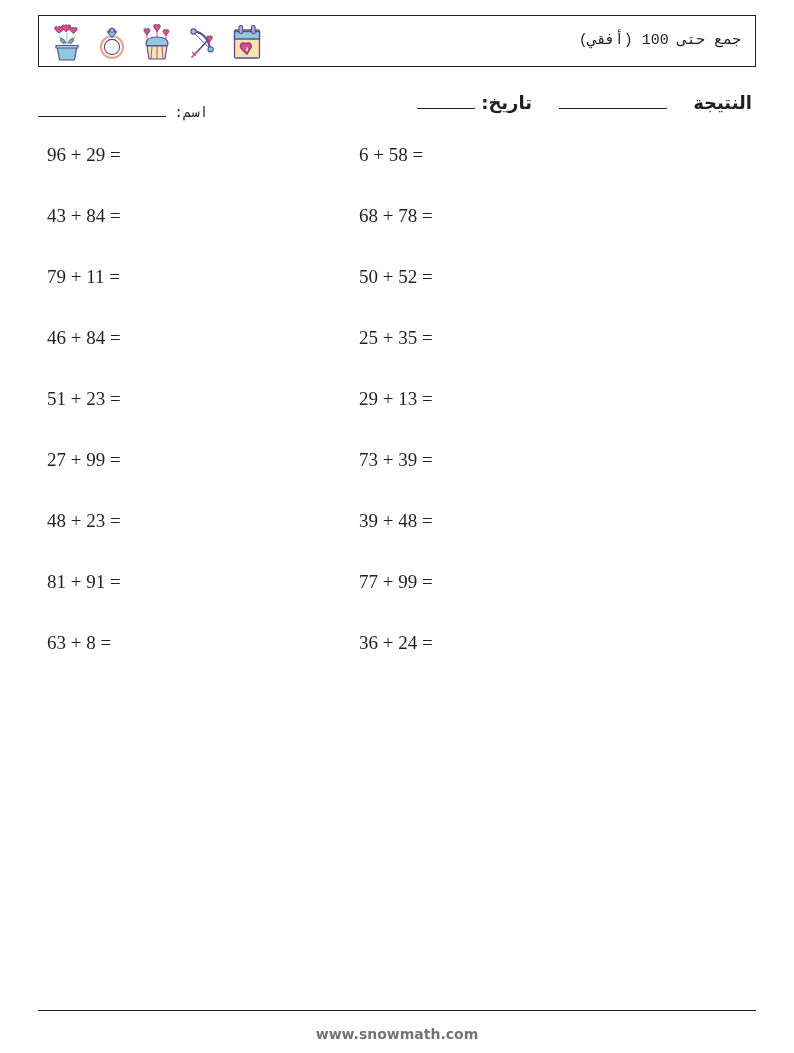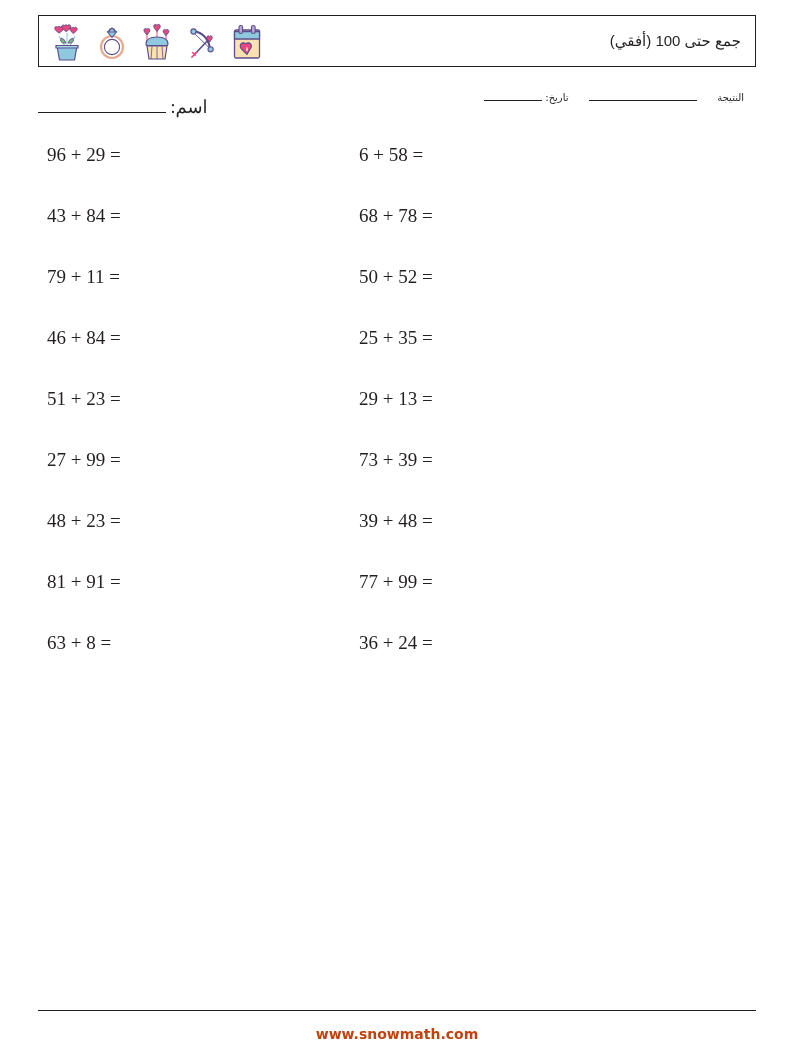--- a/index.html
+++ b/index.html
@@ -46,52 +46,53 @@
 
   .header-title {
     position: absolute;
     right: 14px;
     top: 0;
     height: 50px;
     line-height: 50px;
     font-size: 15px;
     direction: rtl;
     unicode-bidi: isolate;
-    font-family: Liberation Sans, sans-serif;
+    font-family: Liberation Mono, monospace;
     color: #231f20;
     white-space: nowrap;
   }
 
   
   .meta-row {
     position: absolute;
     left: 38px;
     top: 92px;
     width: 718px;
     height: 26px;
   }
   .meta-name {
     position: absolute;
     left: 0;
-    top: 4px;
+    top: 12px;
+    direction: rtl;
+    unicode-bidi: isolate;
+    font-size: 14px;
+    font-family: Liberation Mono, monospace;
+    white-space: nowrap;
+  }
+  .meta-right {
+    position: absolute;
+    right: 4px;
+    top: 0;
     direction: rtl;
     unicode-bidi: isolate;
     font-size: 18px;
-    font-family: Liberation Serif, serif;
-    white-space: nowrap;
-  }
-  .meta-right {
-    position: absolute;
-    right: 12px;
-    top: 0;
-    direction: rtl;
-    unicode-bidi: isolate;
-    font-size: 10px;
     font-family: "DejaVu Sans", "Liberation Sans", sans-serif;
     white-space: nowrap;
+    font-weight: bold;
   }
   .blank-line {
     display: inline-block;
     border-bottom: 1px solid #231f20;
     vertical-align: baseline;
   }
   .bl-name  { width: 128px; }
   .bl-date  { width: 108px; }
   .bl-score { width: 58px;  }
   .meta-gap { display: inline-block; width: 14px; }
@@ -130,21 +131,21 @@
   }
   .footer-text {
     position: absolute;
     left: 0;
     top: 1026px;
     width: 794px;
     text-align: center;
     font-size: 14px;
     font-weight: bold;
     font-family: "DejaVu Sans", "Liberation Sans", sans-serif;
-    color: #c2410c;
+    color: #737373;
   }
 </style>
 </head>
 <body>
 
 <div class="header-box">
 
   <div class="header-icons">
 
     <div class="icon-slot">

